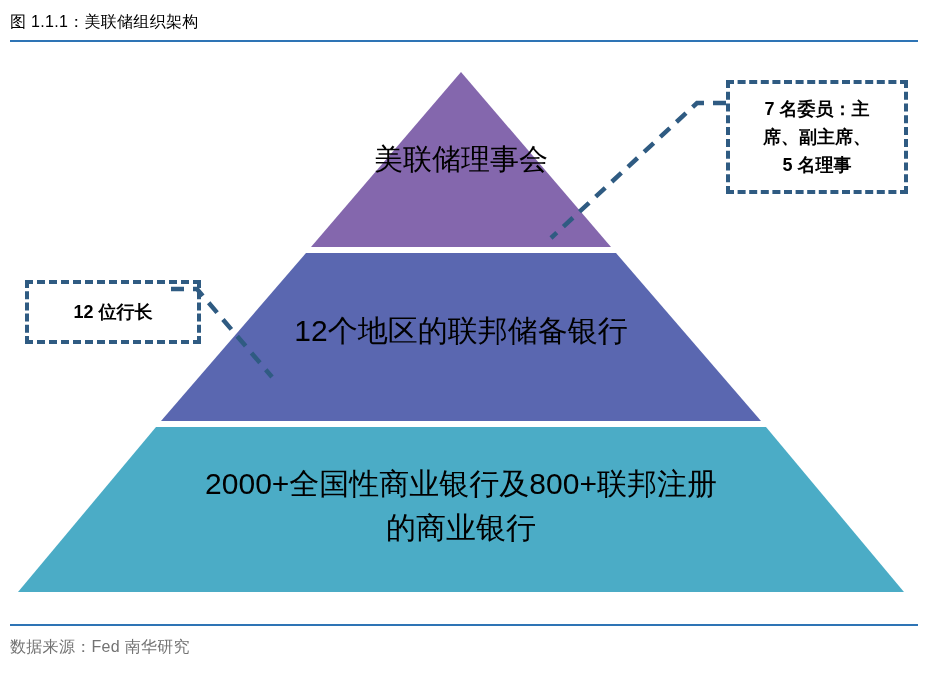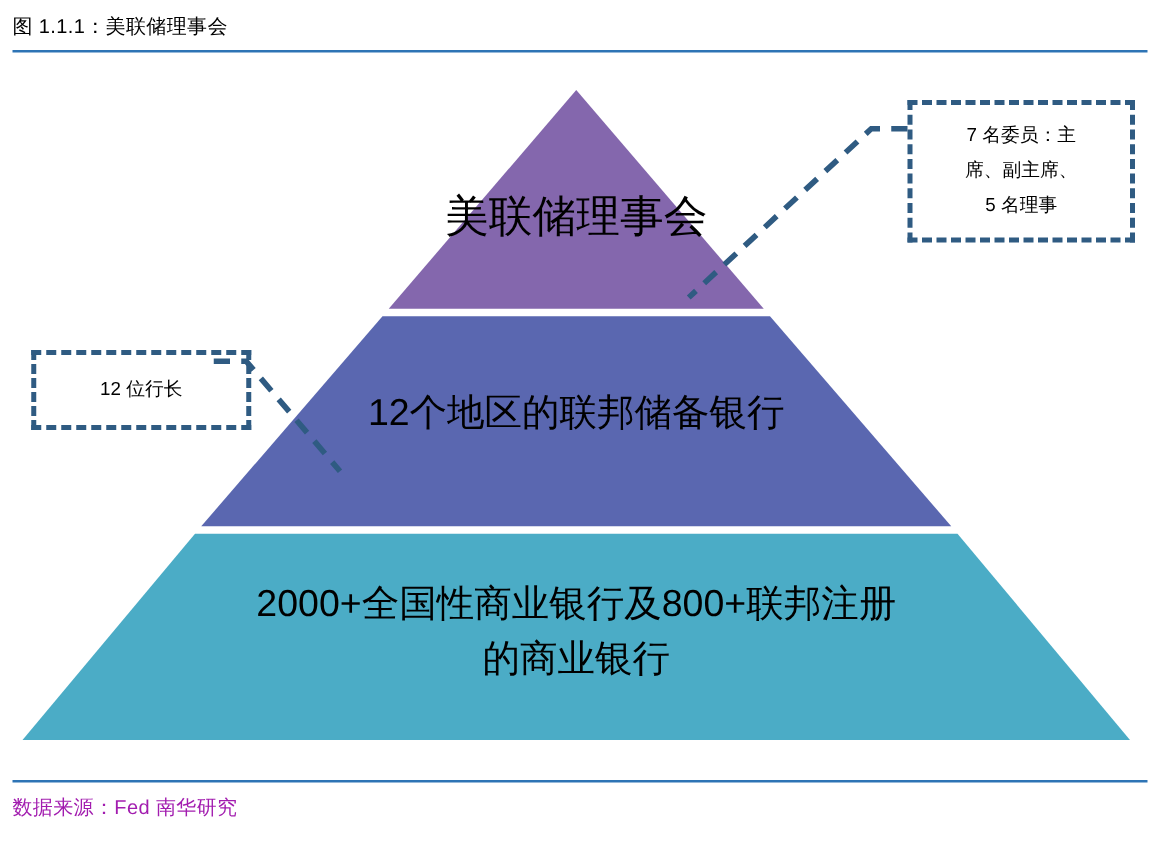--- a/index.html
+++ b/index.html
@@ -29,79 +29,80 @@
     border-top: 2px solid #2E74B5;
   }
   .rule.top { top: 40px; }
   .rule.bottom { top: 624px; }
   .source-note {
     position: absolute;
     left: 10px;
     top: 636px;
     font-size: 16px;
     line-height: 22px;
-    color: #a21caf;
+    color: #737373;
     letter-spacing: 0.3px;
     white-space: nowrap;
   }
   svg.diagram {
     position: absolute;
     left: 0; top: 0;
     width: 928px; height: 680px;
   }
   .tier-label {
     position: absolute;
     text-align: center;
     color: #000;
     white-space: pre-line;
     pointer-events: none;
   }
   .tier-label.t1 {
     left: 311px; top: 142px; width: 300px;
-    font-size: 35px; line-height: 34px; margin-top: 15px;
+    font-size: 29px; line-height: 34px;
   }
   .tier-label.t2 {
     left: 161px; top: 314px; width: 600px;
     font-size: 30px; line-height: 34px;
   }
   .tier-label.t3 {
     left: 18px; top: 462px; width: 886px;
     font-size: 30px; line-height: 44px;
   }
   .callout {
     position: absolute;
     border: 4px dashed #2F5B82;
     background: transparent;
     box-sizing: border-box;
     display: flex;
     align-items: center;
     justify-content: center;
     text-align: center;
   }
   .callout .callout-text {
-    font-size: 15px;
+    font-size: 18px;
     line-height: 28px;
     color: #000;
     white-space: pre-line;
+    font-weight: bold;
   }
   .callout.board {
     left: 726px; top: 80px;
     width: 182px; height: 114px;
   }
   .callout.governors {
     left: 25px; top: 280px;
     width: 176px; height: 64px; align-items: center;
   }
 </style>
 </head>
 <body>
 
 <div class="canvas">
 
-  <div class="figure-title">图 1.1.1：美联储理事会</div>
+  <div class="figure-title">图 1.1.1：美联储组织架构</div>
 
   <div class="rule top"></div>
 
   <svg class="diagram" viewBox="0 0 928 680">
 
     <polygon points="461,72 311,247 611,247" fill="#8467AD"></polygon>
     <polygon points="306,253 616,253 761,421 161,421" fill="#5A67B0"></polygon>
     <polygon points="156,427 766,427 904,592 18,592" fill="#4BACC6"></polygon>
 
     <polyline points="726,103 697,103 551,238" fill="none" stroke="#2F5B82" stroke-width="4.5" stroke-dasharray="13 9"></polyline>

